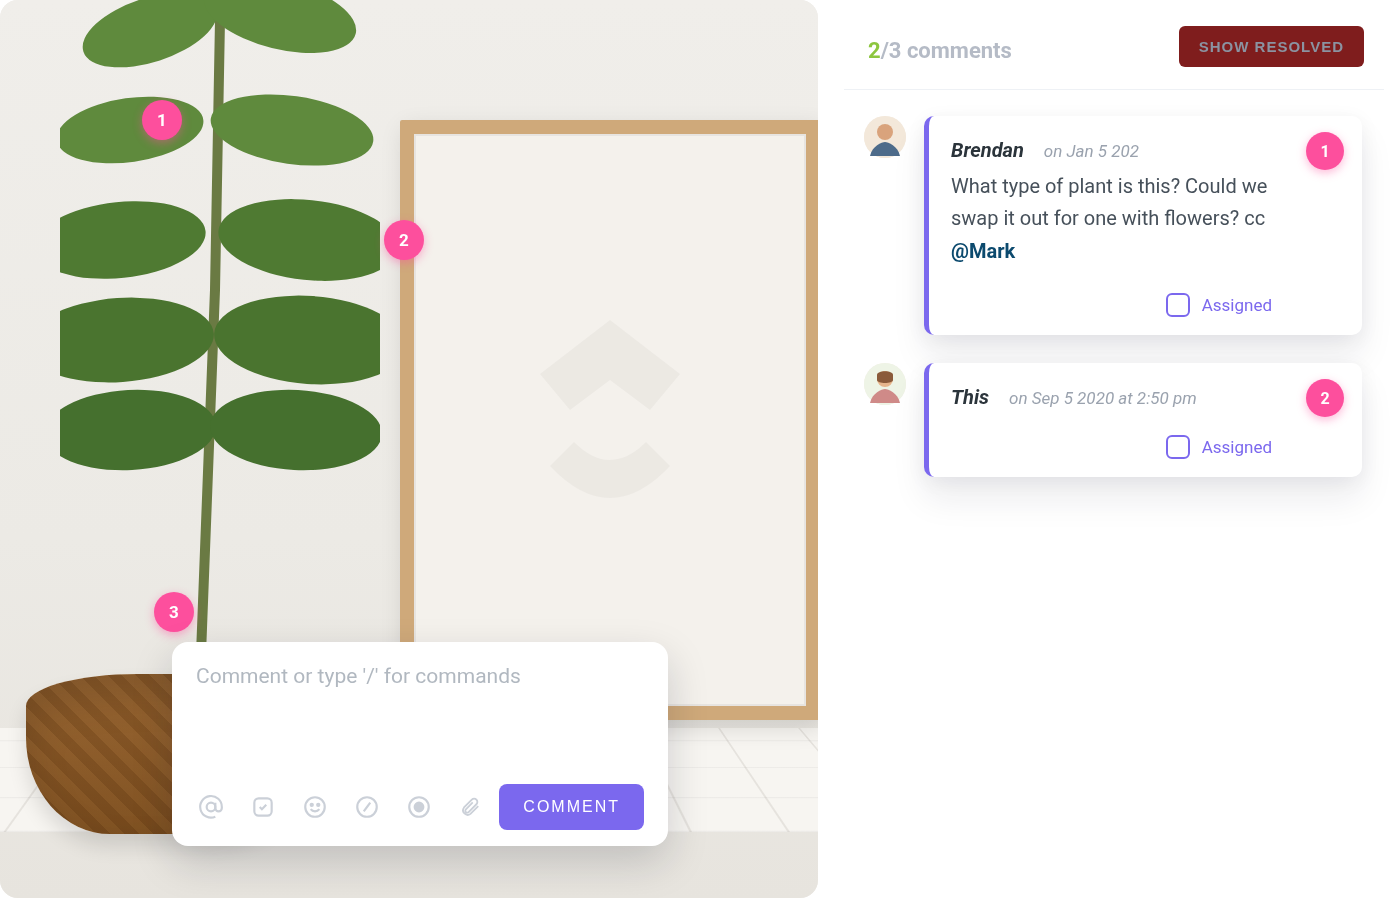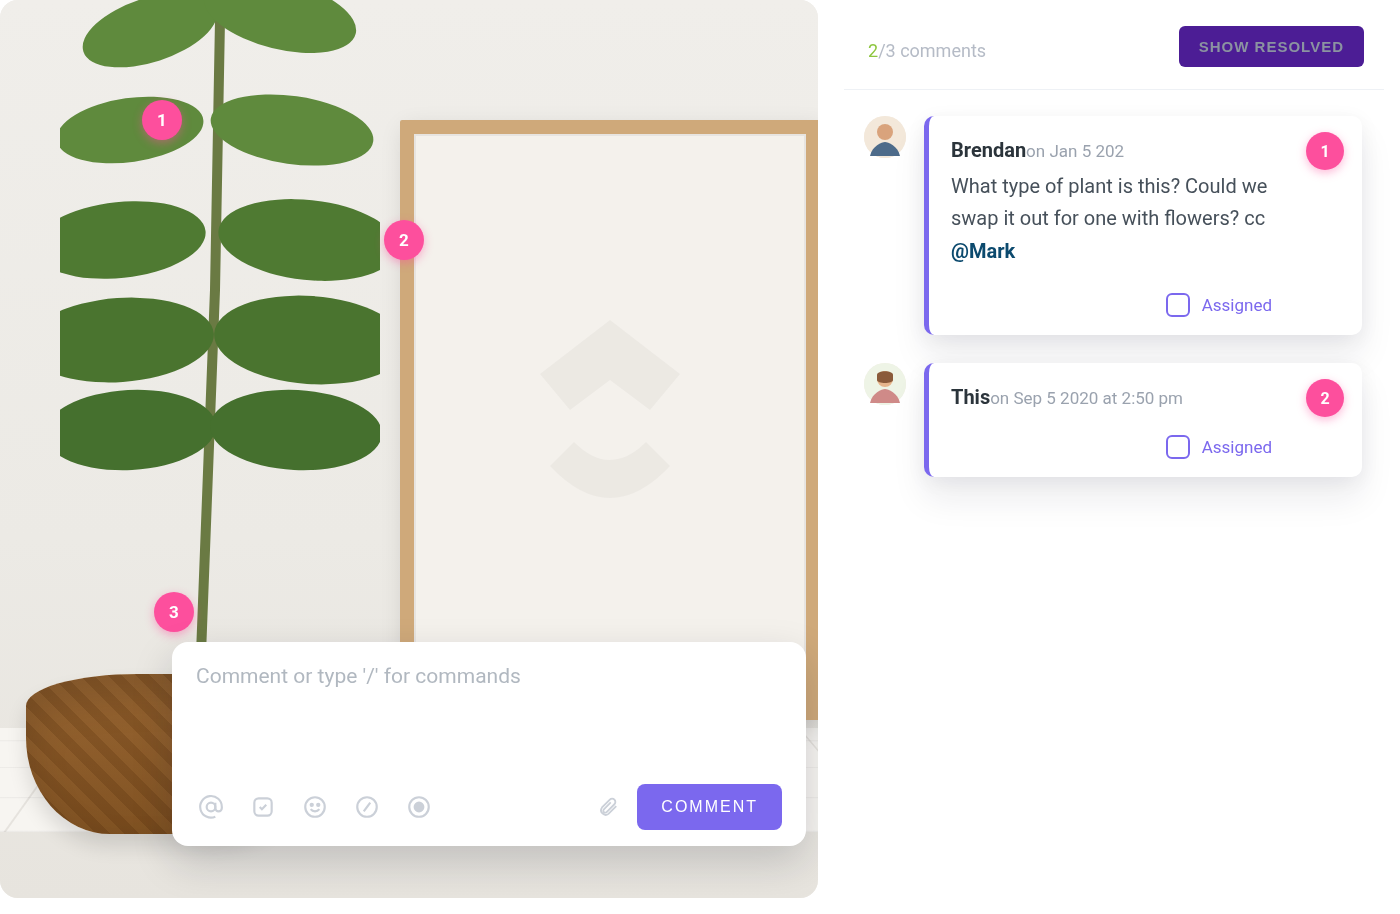--- a/index.html
+++ b/index.html
@@ -110,21 +110,21 @@
       align-items: center;
       justify-content: center;
       box-shadow: 0 3px 10px rgba(253,79,157,0.45);
     }
 
     
     .composer {
       position: absolute;
       left: 172px;
       bottom: 52px;
-      width: 634px;
+      width: 496px;
       background: #ffffff;
       border-radius: 16px;
       box-shadow: 0 16px 40px rgba(15, 20, 40, 0.18);
       padding: 22px 24px 16px 24px;
     }
     .composer .placeholder {
       color: #b1b8c0;
       font-size: 21px;
       min-height: 110px;
     }
@@ -165,30 +165,30 @@
       padding-right: 16px;
     }
     .panel-header {
       display: flex;
       align-items: center;
       justify-content: space-between;
       padding: 26px 20px 22px 24px;
       border-bottom: 1px solid #eef1f5;
     }
     .comment-count {
-      font-size: 18px;
-      font-weight: 400;
+      font-size: 22px;
+      font-weight: 700;
       color: #b5bbc6;
       margin-top: 8px;
     }
     .comment-count .current {
       color: #8dc63f;
     }
     .show-resolved {
-      background: #4c1d95;
+      background: #7f1d1d;
       color: #8b93a1;
       font-size: 15px;
       font-weight: 600;
       letter-spacing: 1px;
       padding: 12px 20px;
       border-radius: 6px;
       border: none;
     }
 
     .comments-list {
@@ -227,22 +227,23 @@
       background: #fd4f9d;
       color: #fff;
       font-weight: 700;
       font-size: 16px;
       display:flex;align-items:center;justify-content:center;
       box-shadow: 0 3px 10px rgba(253,79,157,0.4);
     }
     .comment-meta-line {
       display:flex;
       align-items:baseline;
-      gap:0;
+      gap:20px;
       margin-bottom: 8px;
+      font-style: italic;
     }
     .comment-author {
       font-weight: 700;
       font-size: 20px;
       color: #2b343b;
     }
     .comment-timestamp {
       color: #9aa2ae;
       font-size: 17px;
     }

